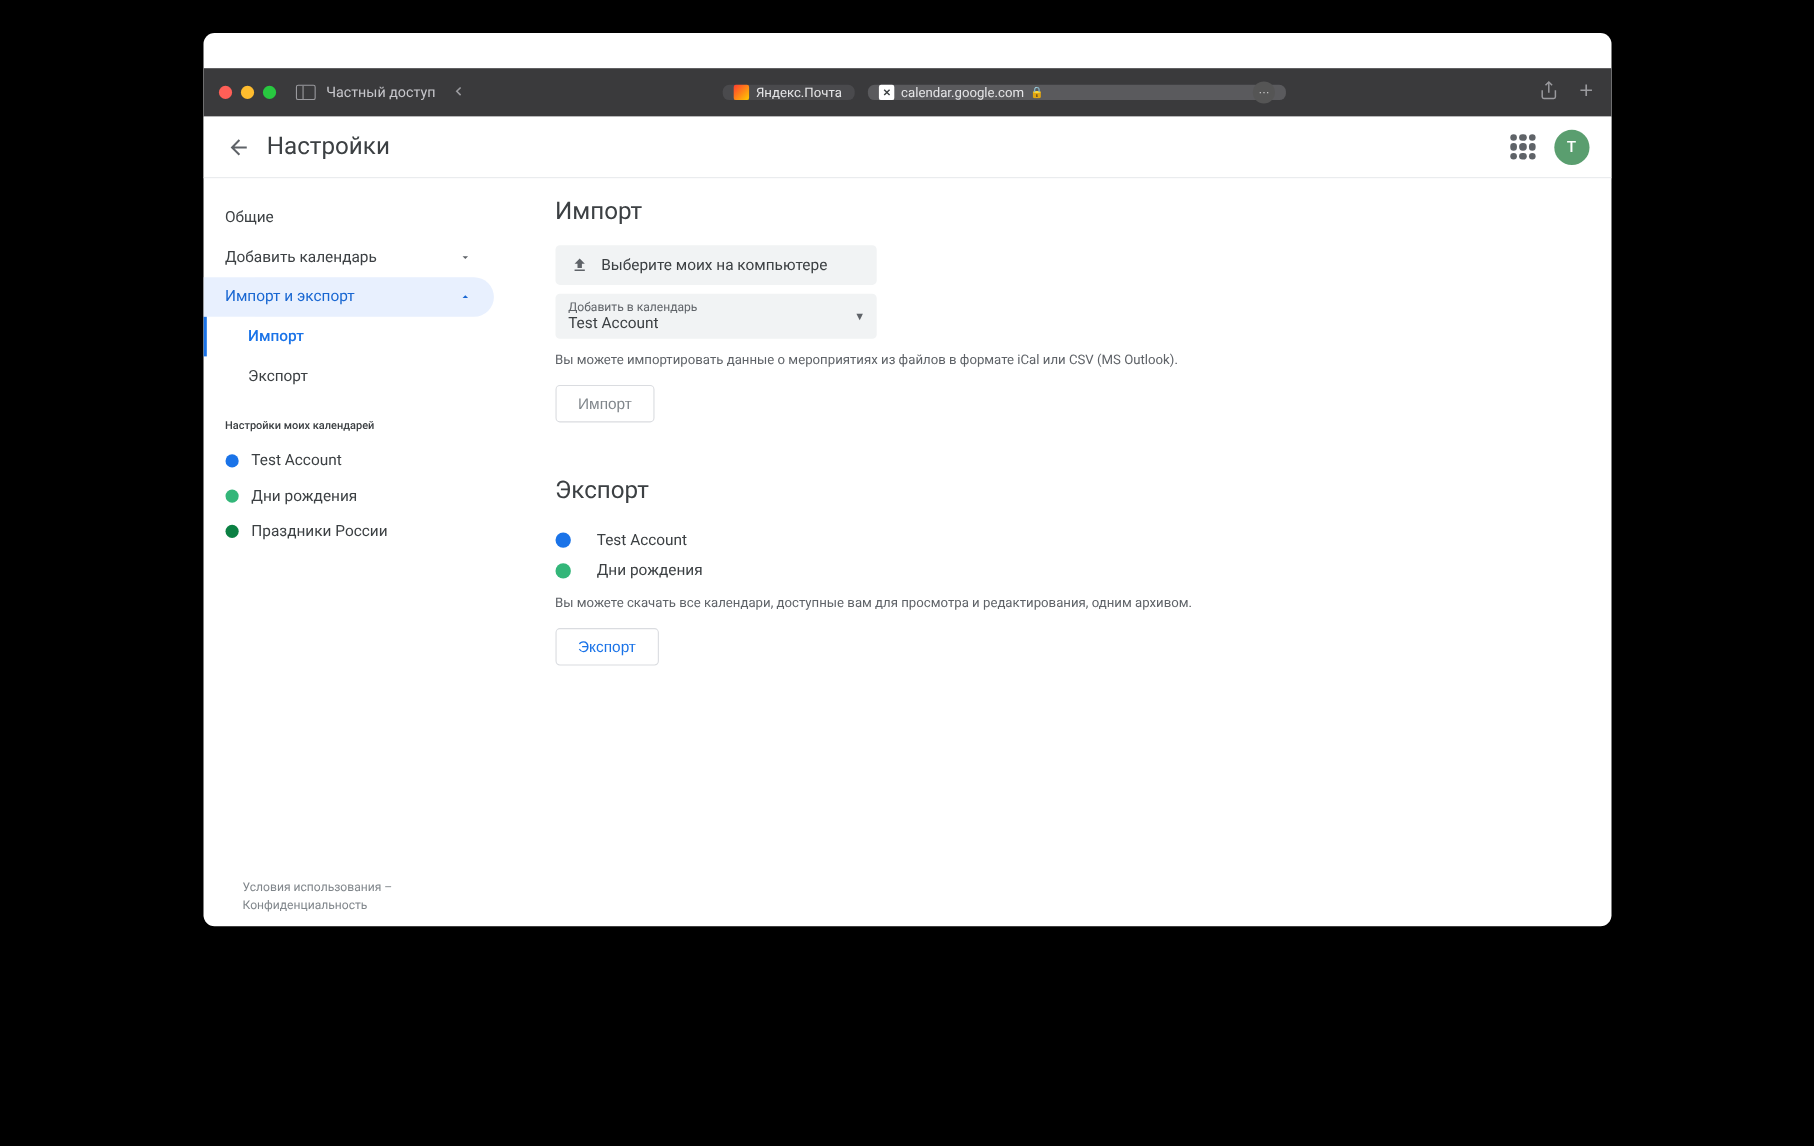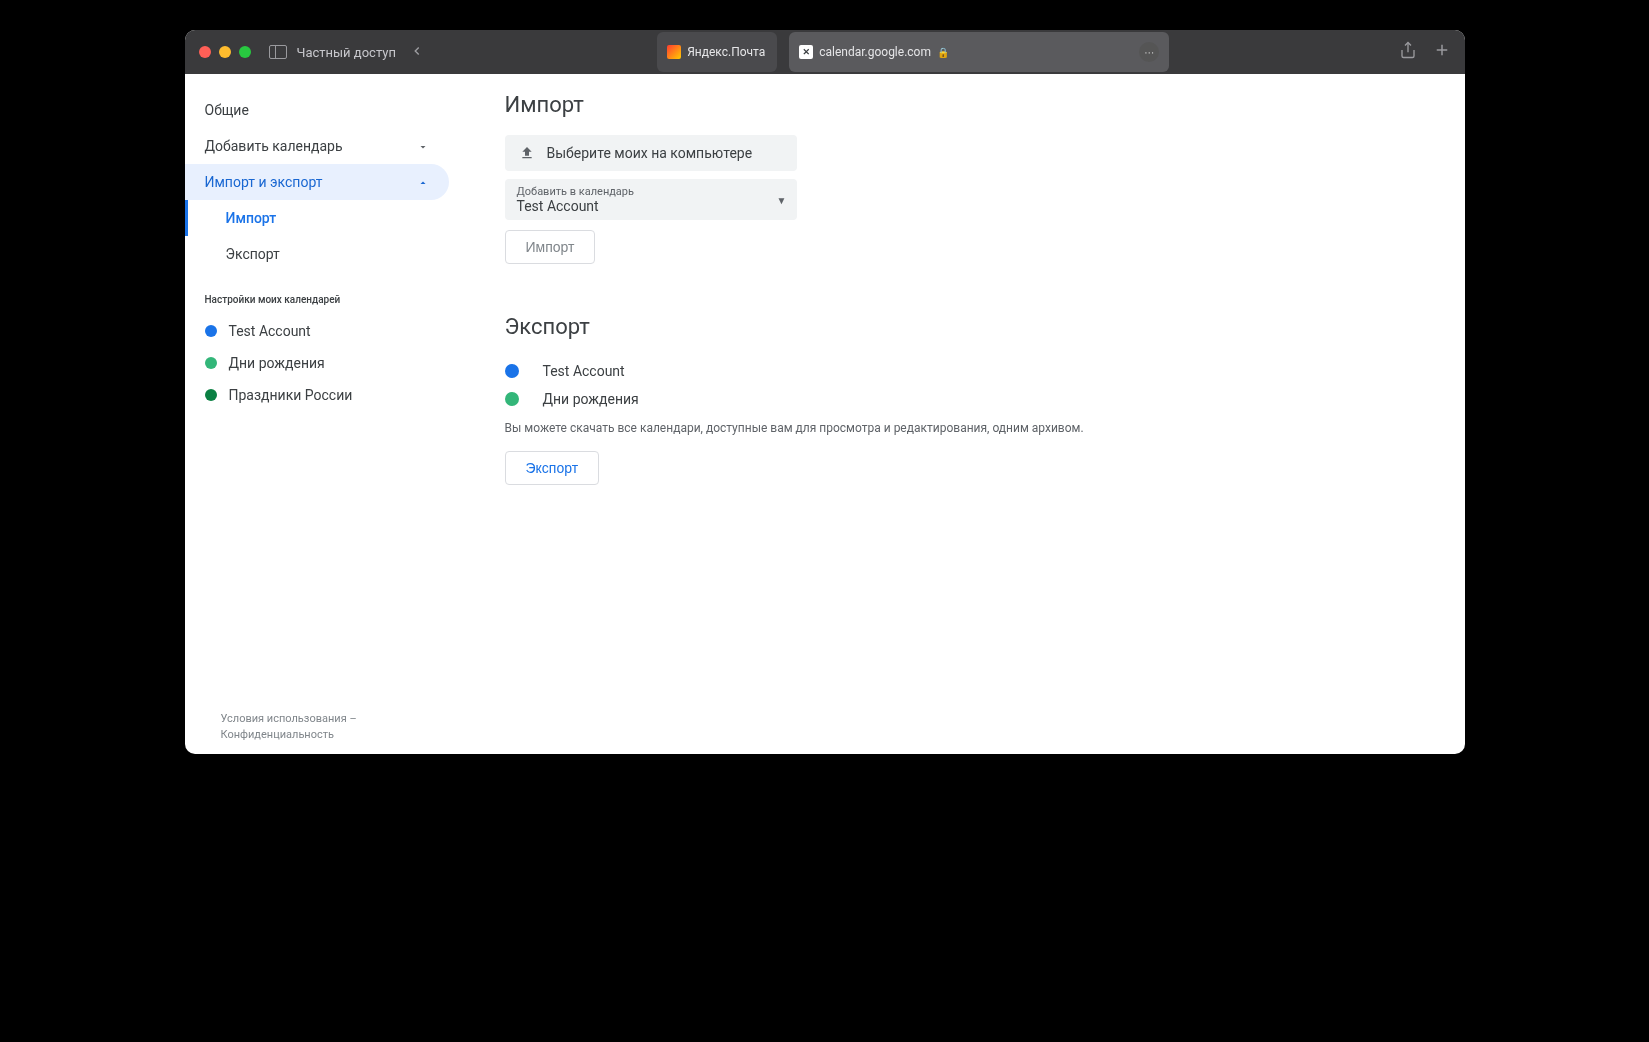--- a/index.html
+++ b/index.html
@@ -19,37 +19,38 @@
       box-shadow: 0 10px 40px rgba(0,0,0,0.5);
     }
     
     .browser-bar {
       background: #3a3a3c;
       height: 44px;
       display: flex;
       align-items: center;
       padding: 0 14px;
       gap: 10px;
+      margin-top: 32px;
     }
     .traffic-lights { display: flex; gap: 8px; margin-right: 8px; }
     .tl { width: 12px; height: 12px; border-radius: 50%; }
     .tl.red { background: #ff5f57; }
     .tl.yellow { background: #febc2e; }
     .tl.green { background: #28c840; }
     .sidebar-toggle {
       width: 18px; height: 14px; border: 1.5px solid #9a9a9e; border-radius: 2px; position: relative;
     }
     .sidebar-toggle::before { content:''; position:absolute; left:5px; top:0; bottom:0; width:1.5px; background:#9a9a9e; }
     .private-label { color: #c7c7cc; font-size: 13px; white-space: nowrap; }
     .nav-back { color: #9a9a9e; font-size: 16px; padding: 0 4px; }
     .tabs-area { flex:1; display:flex; gap:12px; justify-content:center; }
     .browser-tab {
       background: #4a4a4d;
       border-radius: 6px;
-      height: 40px;
+      height: 14px;
       display: flex;
       align-items: center;
       padding: 0 10px;
       font-size: 12px;
       color: #e5e5e7;
       gap: 6px;
       min-width: 120px;
     }
     .browser-tab.active { background: #5a5a5d; }
     .tab-favicon-yandex { width:14px; height:14px; background: linear-gradient(135deg,#ff3b30,#ffcc00); border-radius:2px; }
@@ -213,20 +214,42 @@
       </span>
       <span>
         <svg width="18" height="18" viewBox="0 0 24 24" fill="none" stroke="currentColor" stroke-width="2">
             <line x1="12" y1="5" x2="12" y2="19"></line>
             <line x1="5" y1="12" x2="19" y2="12"></line>
           </svg>
       </span>
     </div>
   </div>
 
+  <div class="app-header">
+    <span class="back-arrow">
+      <svg width="22" height="22" viewBox="0 0 24 24" fill="currentColor">
+          <path d="M20 11H7.83l5.59-5.59L12 4l-8 8 8 8 1.41-1.41L7.83 13H20v-2z"></path>
+        </svg>
+    </span>
+    <span class="page-title">Настройки</span>
+    <div class="header-right">
+      <div class="apps-grid">
+        <span></span>
+          <span></span>
+          <span></span>
+          <span></span>
+          <span></span>
+          <span></span>
+          <span></span>
+          <span></span>
+          <span></span>
+      </div>
+      <div class="avatar">T</div>
+    </div>
+  </div>
 
   <div class="content">
     <div class="sidebar">
       <div class="nav-item">
         <span>Общие</span>
       </div>
       <div class="nav-item expandable">
         <span>Добавить календарь</span>
         <span class="chevron">
           <svg width="12" height="12" viewBox="0 0 24 24" fill="#5f6368">
@@ -275,20 +298,21 @@
                 <path d="M9 16h6v-6h4l-7-7-7 7h4v6zm-4 2h14v2H5v-2z"></path>
               </svg>
           </span>
           <span>Выберите моих на компьютере</span>
         </div>
         <div class="select-box">
           <div class="select-label">Добавить в календарь</div>
           <div class="select-value">Test Account</div>
           <span class="select-caret">▼</span>
         </div>
+        <div class="help-text">Вы можете импортировать данные о мероприятиях из файлов в формате iCal или CSV (MS Outlook).</div>
         <button class="btn disabled">Импорт</button>
       </div>
 
       <div class="export-section">
         <div class="section-title">Экспорт</div>
         <div class="cal-row">
           <span class="color-dot" style="background:#1a73e8"></span>
           <span>Test Account</span>
         </div>
         <div class="cal-row">

